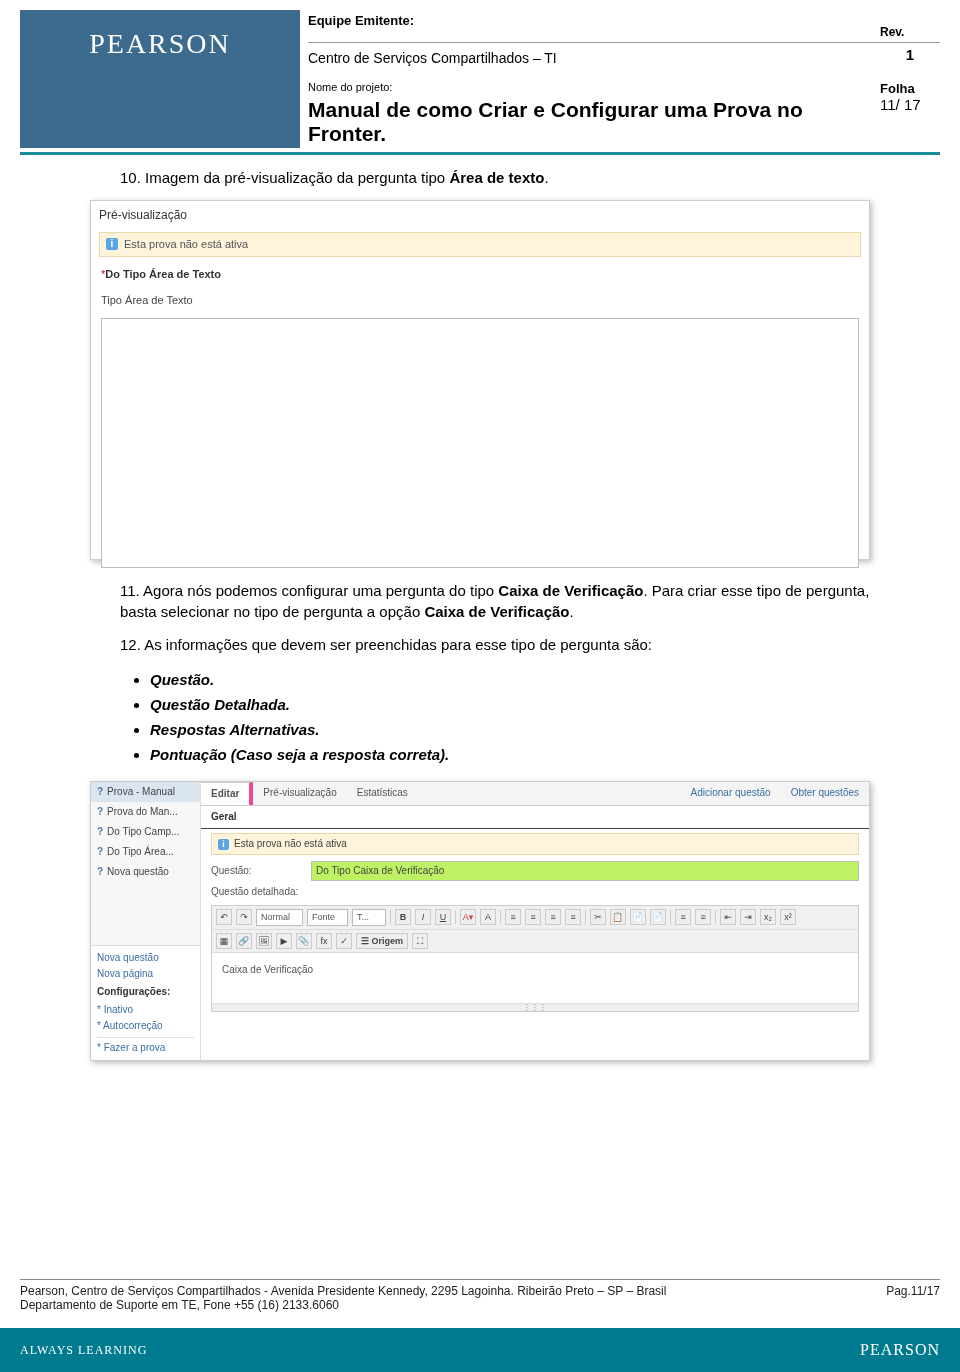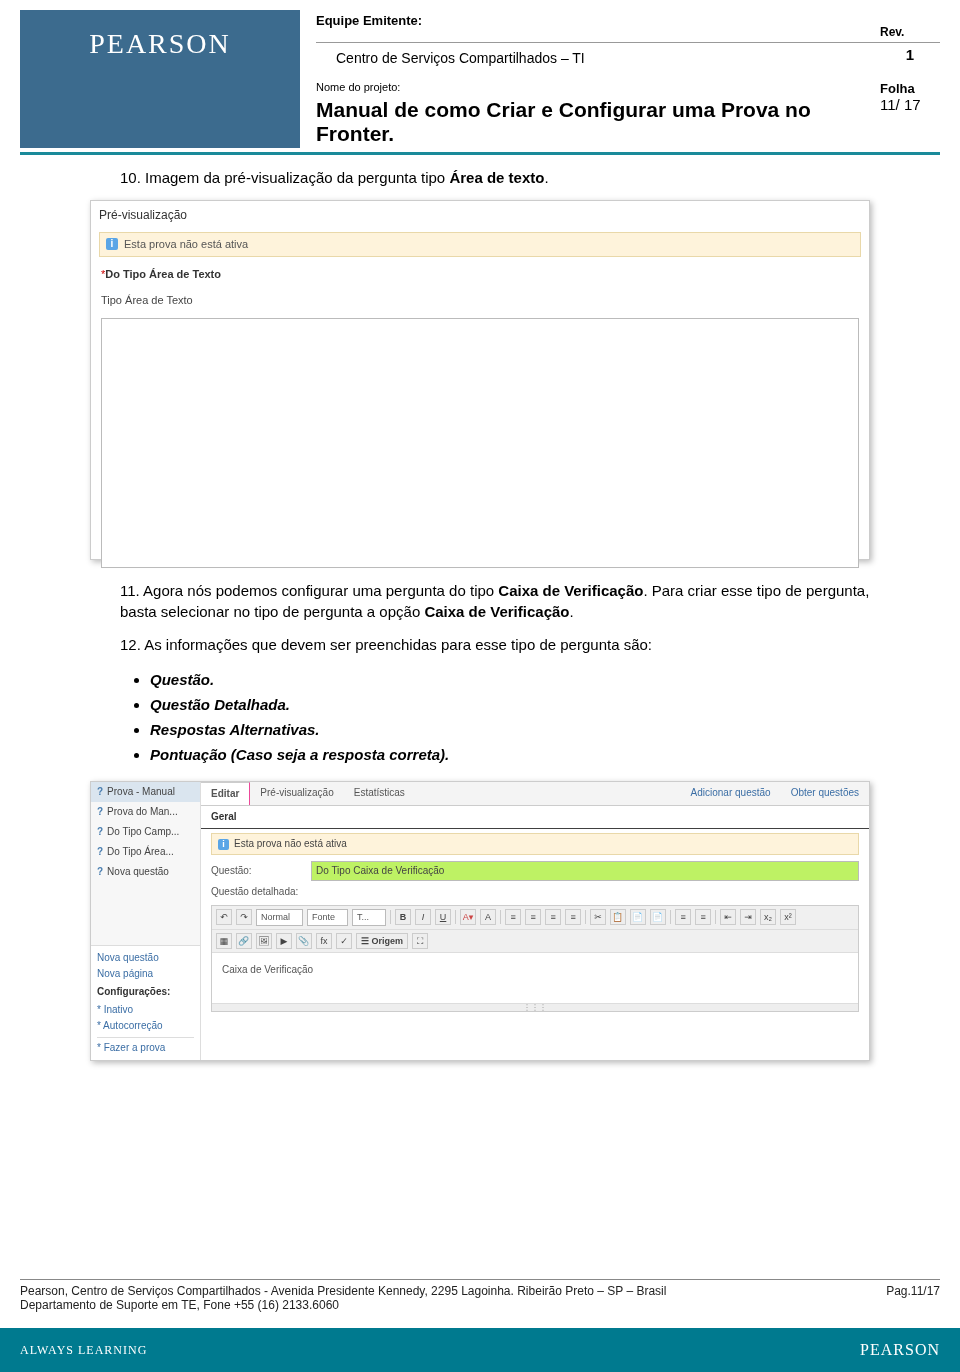--- a/index.html
+++ b/index.html
@@ -19,21 +19,21 @@
       color: #fff;
       font-family: Georgia, serif;
       font-size: 28px;
       letter-spacing: 2px;
       padding: 18px 14px;
       width: 280px;
       text-align: center;
     }
     .header-info {
       flex: 1;
-      padding-left: 16px;
+      padding-left: 8px;
       font-size: 12px;
     }
     .header-row {
       display: flex;
       border-bottom: 1px solid #999;
       padding: 3px 0;
     }
     .header-label1 { flex: 1; font-weight: bold; font-size: 13px; }
     .header-label2 { width: 60px; font-weight: bold; font-size: 12px; margin-top: 12px; }
     .header-sub1 { flex: 1; font-size: 14px; padding: 4px 0; }
@@ -147,21 +147,21 @@
     .s2-tabs {
       display: flex;
       background: #f4f4f4;
       border-bottom: 1px solid #ccc;
     }
     .s2-tab {
       padding: 4px 10px;
       font-size: 10px;
       color: #555;
     }
-    .s2-tab.active { background: #fff; border-top: 1px solid #ccc; border-right: 1px solid #ec4899; font-weight: bold; }
+    .s2-tab.active { background: #fff; border-top: 1px solid #ccc; border-right: 4px solid #ec4899; font-weight: bold; }
     .s2-actions {
       margin-left: auto;
       display: flex;
     }
     .s2-action { color: #3b6ea5; padding: 4px 10px; font-size: 10px; }
     .s2-geral { padding: 4px 10px; font-weight: bold; color: #333; border-bottom: 1px solid #404040; }
     .s2-info2 {
       background: #fef3db;
       border: 1px solid #e9d8a9;
       margin: 4px 10px;
@@ -280,21 +280,21 @@
 </head>
 <body>
 
 <div class="header">
   <div class="logo-box">PEARSON</div>
   <div class="header-info">
     <div class="header-row">
       <div class="header-label1">Equipe Emitente:</div>
       <div class="header-label2">Rev.</div>
     </div>
-    <div class="header-row" style="border-bottom:none;margin-left:20px;">
+    <div class="header-row" style="border-bottom:none;">
       <div class="header-sub1">Centro de Serviços Compartilhados – TI</div>
       <div class="header-sub2">1</div>
     </div>
     <div class="header-row2">
       <div class="lbl-a">Nome do projeto:</div>
       <div class="lbl-b">Folha</div>
     </div>
     <div class="proj-title-row">
       <div class="proj-title">Manual de como Criar e Configurar uma Prova no Fronter.</div>
       <div class="page-num">11/ 17</div>

